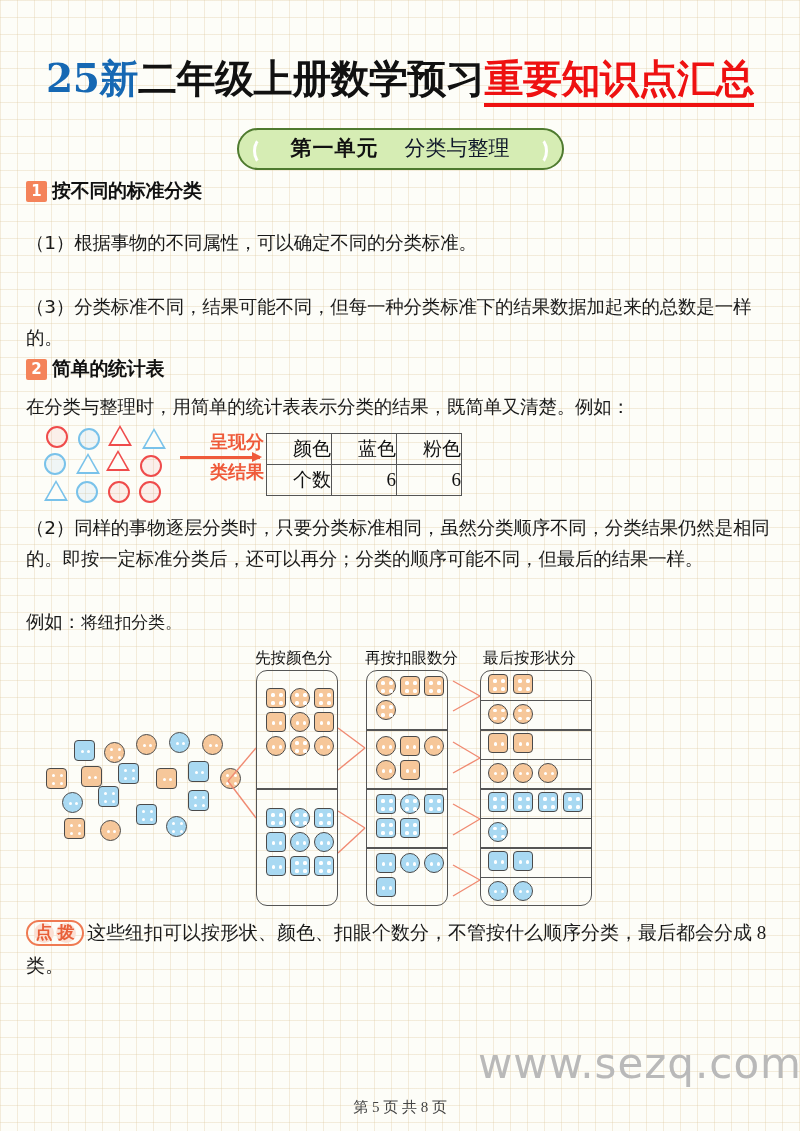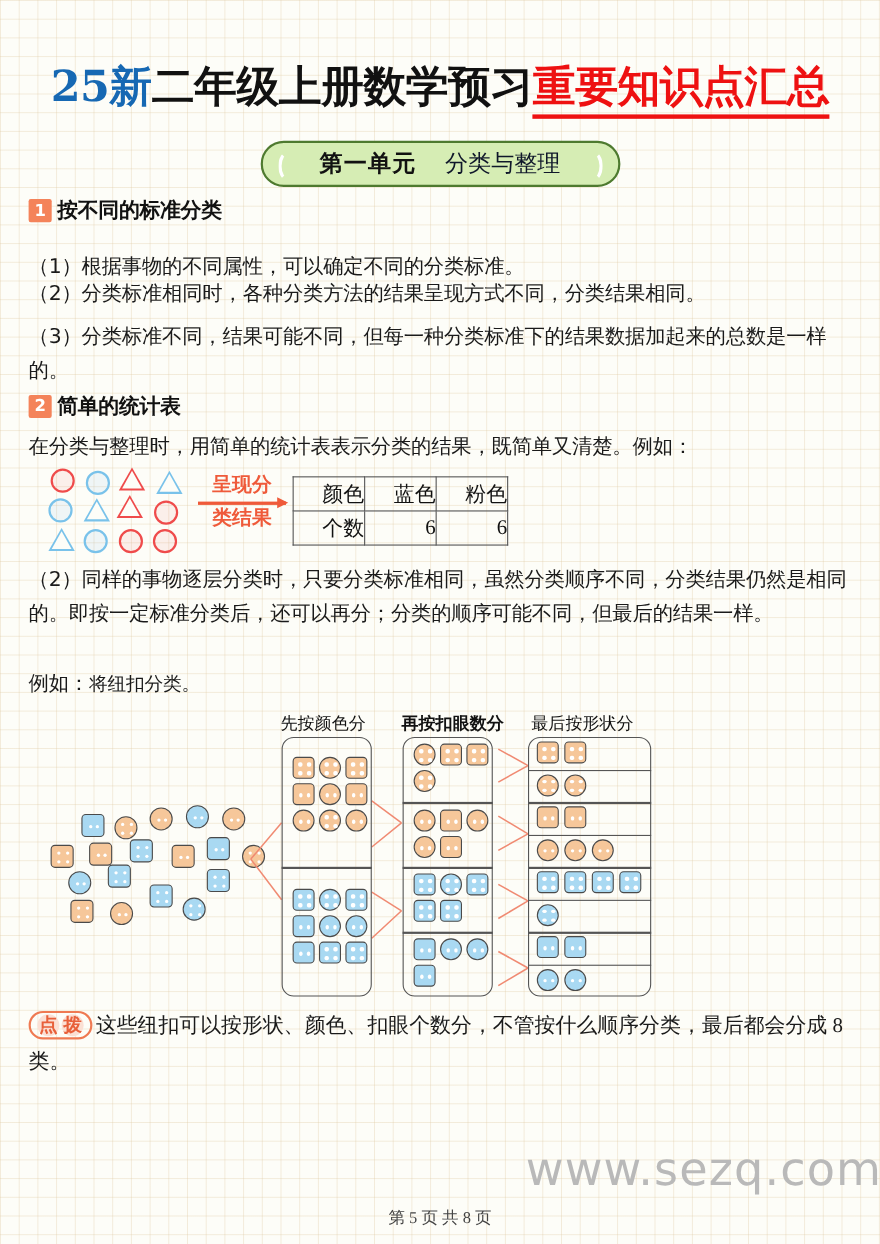--- a/index.html
+++ b/index.html
@@ -70,22 +70,22 @@
   .shapes .cell{position:absolute;width:30px;height:24px;}
   .circ{width:22px;height:22px;border-radius:50%;border:2px solid currentColor;box-sizing:border-box;}
   .circ.fillp{background:rgba(240,120,120,.10);}
   .circ.fillb{background:rgba(120,180,235,.10);}
   .tri{width:0;height:0;border-left:12px solid transparent;border-right:12px solid transparent;border-bottom:21px solid currentColor;position:relative;}
   .tri::after{content:"";position:absolute;left:-9px;top:3px;border-left:9px solid transparent;border-right:9px solid transparent;border-bottom:16px solid #fdfdf8;}
   .c-pink{color:#ef4b4b;}
   .c-blue{color:#79c2ea;}
 
   
-  .arrowbox{position:absolute;left:176px;top:430px;width:88px;text-align:center;color:#ef5a3a;
-    font-family:Liberation Mono, monospace;font-size:18px;line-height:25px;font-weight:bold;}
+  .arrowbox{position:absolute;left:176px;top:430px;width:88px;text-align:right;color:#ef5a3a;
+    font-family:Liberation Sans, sans-serif;font-size:18px;line-height:25px;font-weight:bold;}
   .arrowline{position:relative;height:3px;background:#ef5a3a;margin:1px 4px;}
   .arrowline::after{content:"";position:absolute;right:-2px;top:-4px;border-left:10px solid #ef5a3a;border-top:5.5px solid transparent;border-bottom:5.5px solid transparent;}
 
   
   .stat-table{position:absolute;left:266px;top:433px;border-collapse:collapse;
     font-family:"Liberation Serif","DejaVu Serif",serif;}
   .stat-table td{border:1.6px solid #555;width:64px;height:30px;text-align:right;
     font-size:19px;color:#111;padding:0;}
 
   
@@ -134,21 +134,20 @@
       <span class="u1">第一单元</span><span class="u2">分类与整理</span>
     </div>
   </div>
 
   <div class="num-head" style="top:178px;">
     <div class="num-box">1</div>
     <div class="num-text">按不同的标准分类</div>
   </div>
 
   <div class="para" style="top:227px;">（1）根据事物的不同属性，可以确定不同的分类标准。</div>
-  <div class="para" style="top:252px;">（2）分类标准相同时，各种分类方法的结果呈现方式不同，分类结果相同。</div>
   <div class="para" style="top:291px;">（3）分类标准不同，结果可能不同，但每一种分类标准下的结果数据加起来的总数是一样的。</div>
 
   <div class="num-head" style="top:356px;">
     <div class="num-box">2</div>
     <div class="num-text">简单的统计表</div>
   </div>
 
   <div class="para" style="top:391px;">在分类与整理时，用简单的统计表表示分类的结果，既简单又清楚。例如：</div>
 
   <div class="shapes">
@@ -216,21 +215,21 @@
 
   <div class="para" style="top:512px;">（2）同样的事物逐层分类时，只要分类标准相同，虽然分类顺序不同，分类结果仍然是相同的。即按一定标准分类后，还可以再分；分类的顺序可能不同，但最后的结果一样。</div>
 
   <div class="para" style="top:606px;">
     <span>例如：</span><span class="sm">将纽扣分类。</span>
   </div>
 
   <div class="diagram">
 
     <div class="col-label" style="left:227px;">先按颜色分</div>
-    <div class="col-label" style="left:337px;font-weight:bold;">再按扣眼数分</div>
+    <div class="col-label" style="left:337px;">再按扣眼数分</div>
     <div class="col-label" style="left:455px;">最后按形状分</div>
 
     <div id="scatter" style="position:absolute;left:8px;top:80px;width:200px;height:110px;">
         <div class="btn sq or" style="left: 10px; top: 40px; width: 21px; height: 21px;">
           <div class="hole" style="left: 4.7px; top: 4.7px;"></div>
           <div class="hole" style="left: 13.1px; top: 4.7px;"></div>
           <div class="hole" style="left: 4.7px; top: 13.1px;"></div>
           <div class="hole" style="left: 13.1px; top: 13.1px;"></div>
         </div>
         <div class="btn sq bl" style="left: 38px; top: 12px; width: 21px; height: 21px;">

